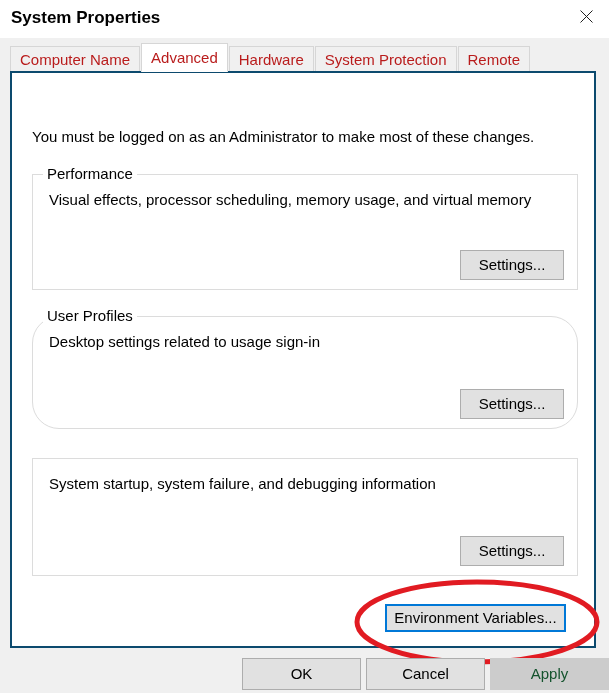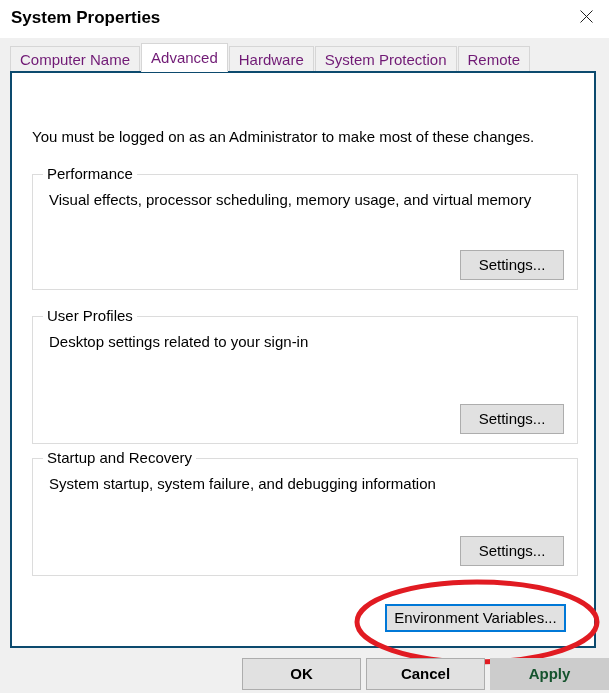--- a/index.html
+++ b/index.html
@@ -71,21 +71,21 @@
     box-sizing: border-box;
     padding: 0 9px;
     display: flex;
     align-items: center;
     font-size: 15px;
     line-height: 16px;
     white-space: nowrap;
     background: #f0f0f0;
     border: 1px solid #d6d6d6;
     border-bottom: none;
-    color: #701a75;
+    color: #b91c1c;
     cursor: default;
     position: relative;
   }
   .tab + .tab { margin-left: 1px; }
   .tab.active {
     background: #ffffff;
     height: 29px;
     border: 1px solid #d6d6d6;
     border-bottom: 1px solid #ffffff;
     z-index: 3;
@@ -191,21 +191,20 @@
     pointer-events: none;
   }
 
   
   #footer-buttons {
     position: absolute;
     left: 0;
     top: 613px;
     width: 609px;
     height: 42px;
-    font-weight: bold;
   }
   .footer-btn {
     position: absolute;
     top: 7px;
     width: 119px;
     height: 32px;
   }
   #ok-button     { left: 242px; }
   #cancel-button { left: 366px; }
   #apply-button  { left: 490px; }
@@ -238,28 +237,27 @@
   <div id="tab-panel">
 
     <div id="admin-note">You must be logged on as an Administrator to make most of these changes.</div>
 
     <div class="groupbox" style="top:101px; height:116px;">
       <div class="groupbox-title">Performance</div>
       <div class="groupbox-desc">Visual effects, processor scheduling, memory usage, and virtual memory</div>
       <div class="btn settings-btn">Settings...</div>
     </div>
 
-    <div class="groupbox" style="top:243px; height:128px;">
+    <div class="groupbox" style="top:243px; height:113px;border-radius:27px;">
       <div class="groupbox-title">User Profiles</div>
-      <div class="groupbox-desc">Desktop settings related to your sign-in</div>
+      <div class="groupbox-desc">Desktop settings related to usage sign-in</div>
       <div class="btn settings-btn">Settings...</div>
     </div>
 
     <div class="groupbox" style="top:385px; height:118px;">
-      <div class="groupbox-title">Startup and Recovery</div>
       <div class="groupbox-desc">System startup, system failure, and debugging information</div>
       <div class="btn settings-btn">Settings...</div>
     </div>
 
   </div>
 
   <div id="env-vars-button" class="btn focused">Environment Variables...</div>
 
   <svg id="annotation-ellipse" viewBox="0 0 250 88" aria-hidden="true">
     <ellipse cx="125" cy="44" rx="120" ry="40" fill="none" stroke="#e11b22" stroke-width="5"></ellipse>

